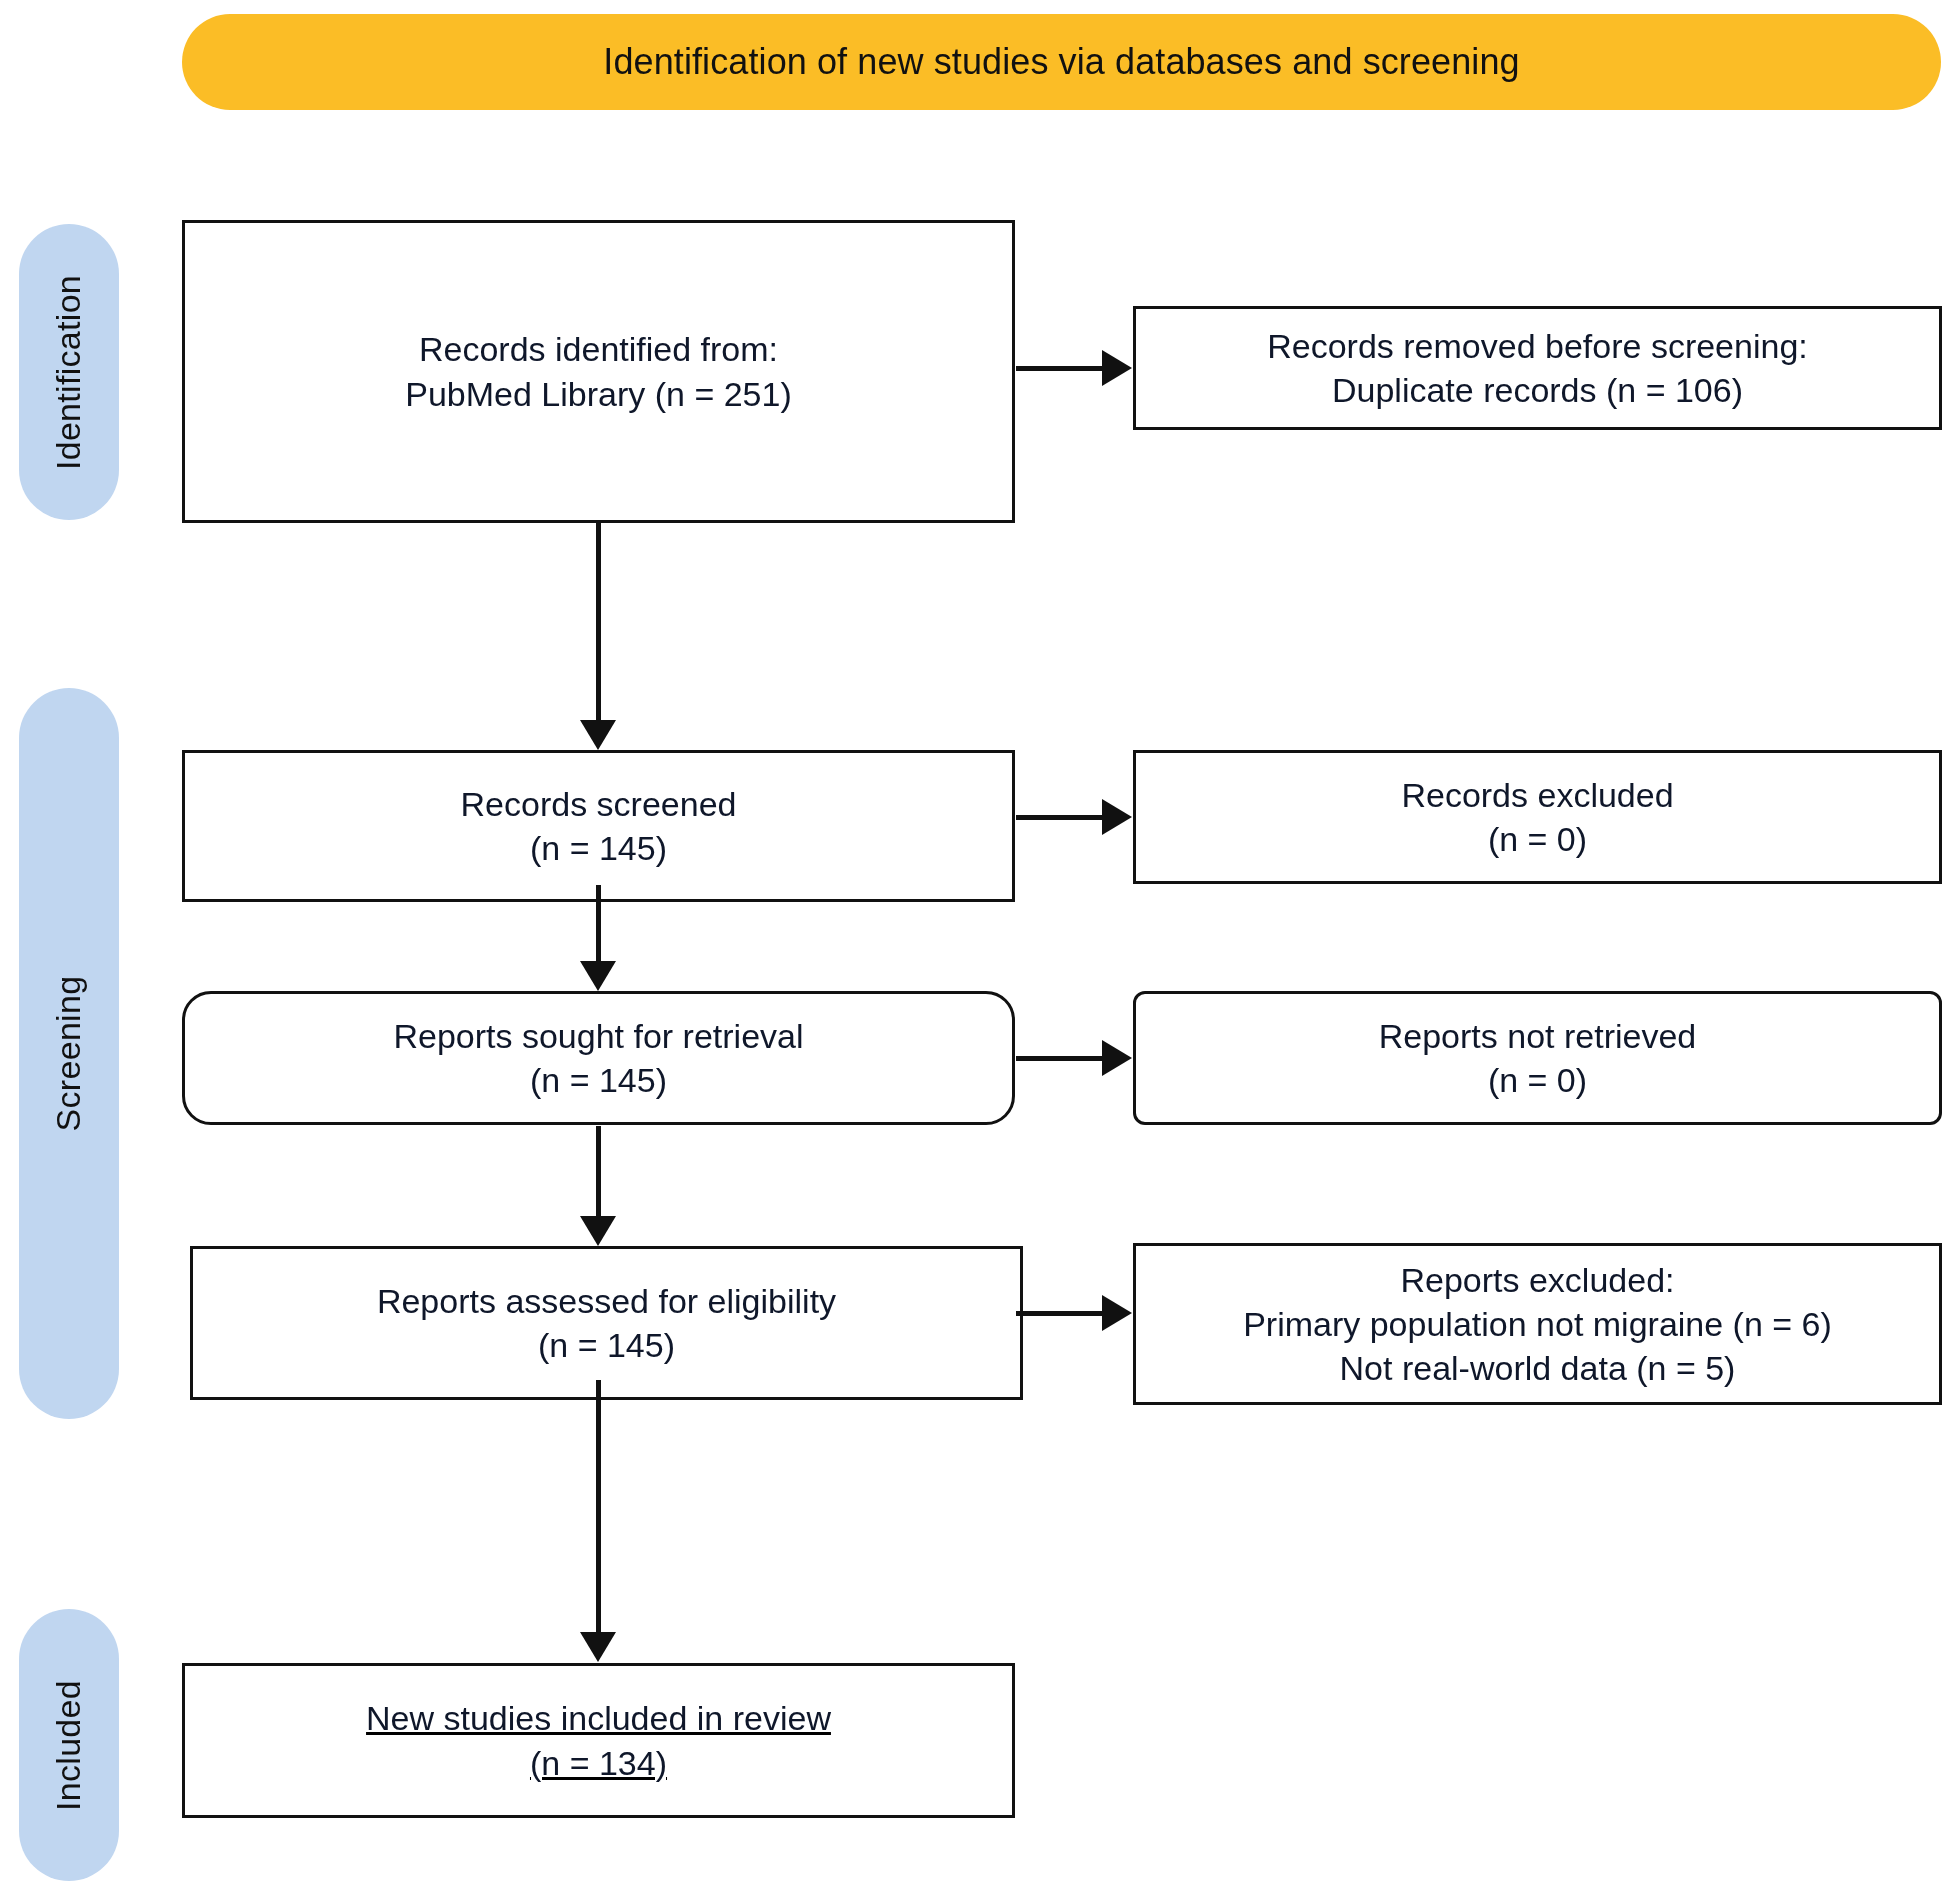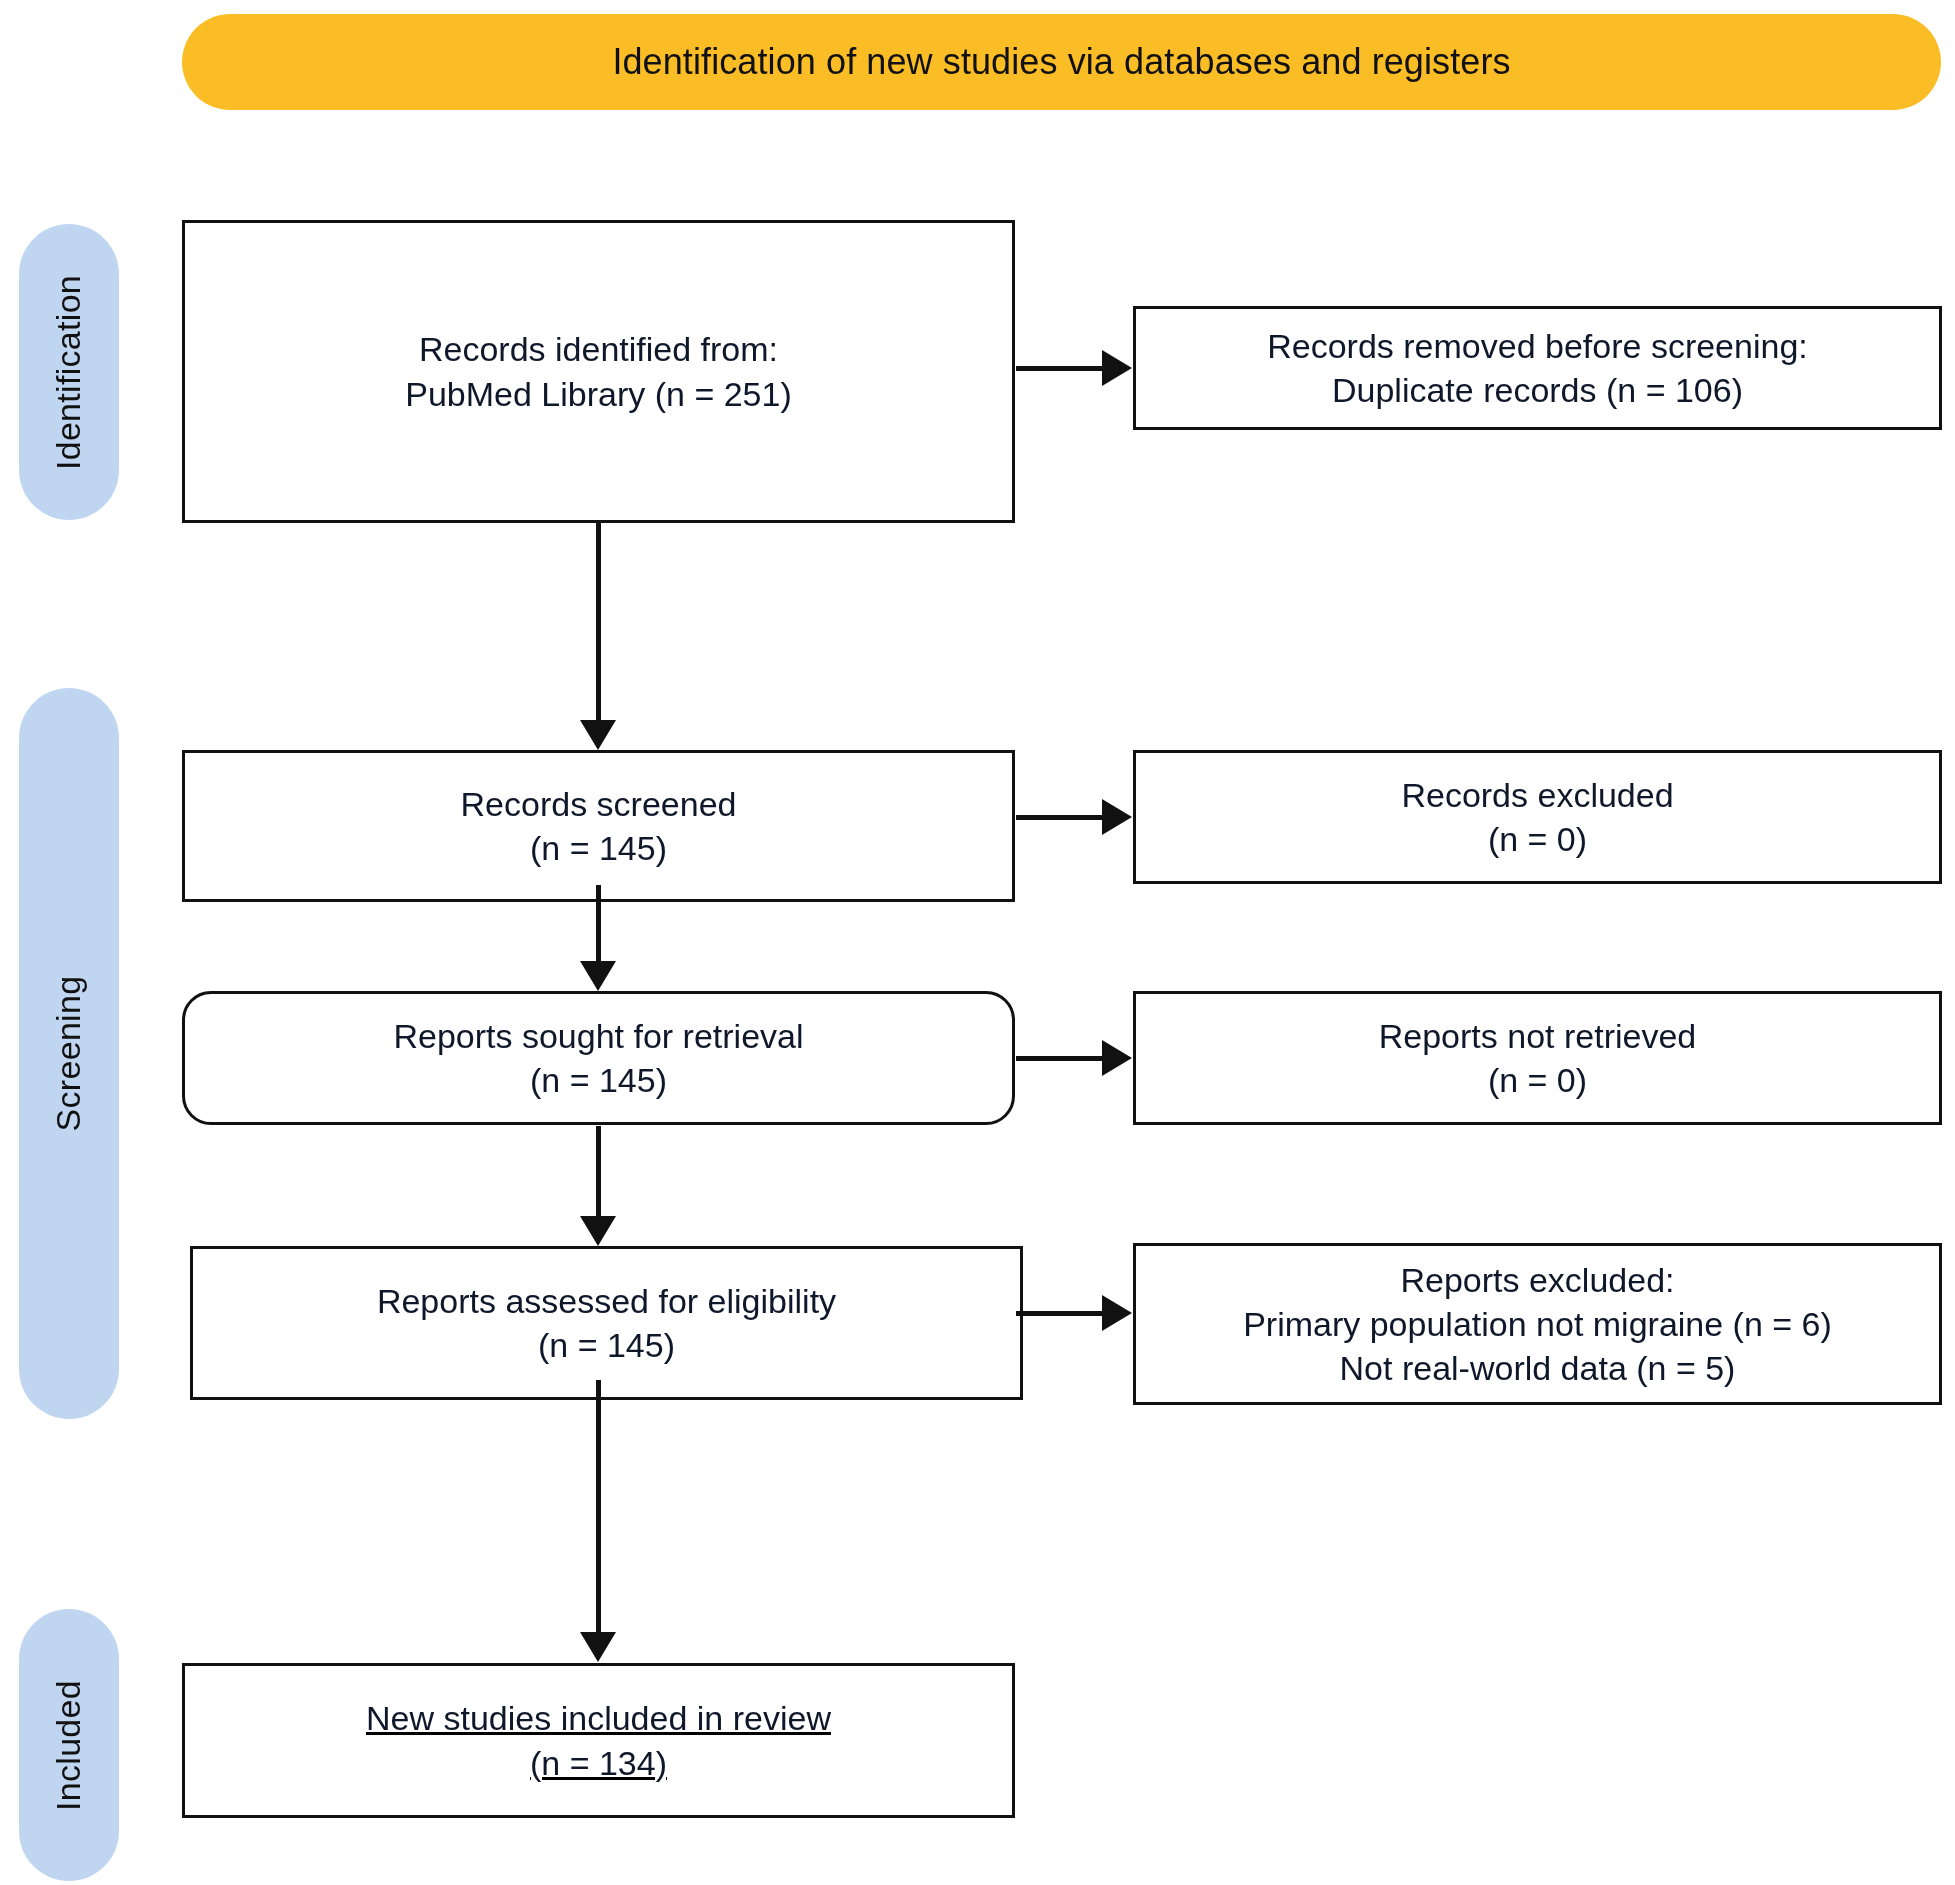--- a/index.html
+++ b/index.html
@@ -84,21 +84,21 @@
   
   #box-identified   { left: 182px;  top: 220px;  width: 833px; height: 303px; }
   #box-screened     { left: 182px;  top: 750px; width: 833px; height: 152px; }
   #box-sought       { left: 182px;  top: 991px; width: 833px; height: 134px; border-radius: 29px; }
   #box-assessed     { left: 166px;  top: 1246px; width: 833px; height: 154px; margin-left: 24px; }
   #box-included     { left: 182px;  top: 1663px; width: 833px; height: 155px; text-decoration: underline; }
 
   
   #box-removed      { left: 1133px; top: 306px;  width: 809px; height: 124px; }
   #box-excluded     { left: 1133px; top: 750px; width: 809px; height: 134px; }
-  #box-notretrieved { left: 1133px; top: 991px; width: 809px; height: 134px; }
+  #box-notretrieved { left: 1133px; top: 991px; width: 809px; height: 134px; border-radius: 12px; }
   #box-repexcluded  { left: 1133px; top: 1243px; width: 809px; height: 162px; }
 
   
   .conn {
     position: absolute;
     background: #111111;
   }
   .conn-v { width: 4.8px; }
   .conn-h { height: 4.8px; }
 
@@ -141,21 +141,21 @@
   #ah-screen-excluded { left: 1102px; top: 799px; }
   #ah-sought-notret   { left: 1102px; top: 1040px; }
   #ah-assess-repexcl  { left: 1102px; top: 1295px; }
 </style>
 </head>
 <body>
 
 <div id="prisma-root">
 
   <div class="banner">
-    <span class="banner-text">Identification of new studies via databases and registers</span>
+    <span class="banner-text">Identification of new studies via databases and screening</span>
   </div>
 
   <div class="stage-pill" id="stage-identification">
     <span class="stage-label">Identification</span>
   </div>
   <div class="stage-pill" id="stage-screening">
     <span class="stage-label">Screening</span>
   </div>
   <div class="stage-pill" id="stage-included">
     <span class="stage-label">Included</span>

